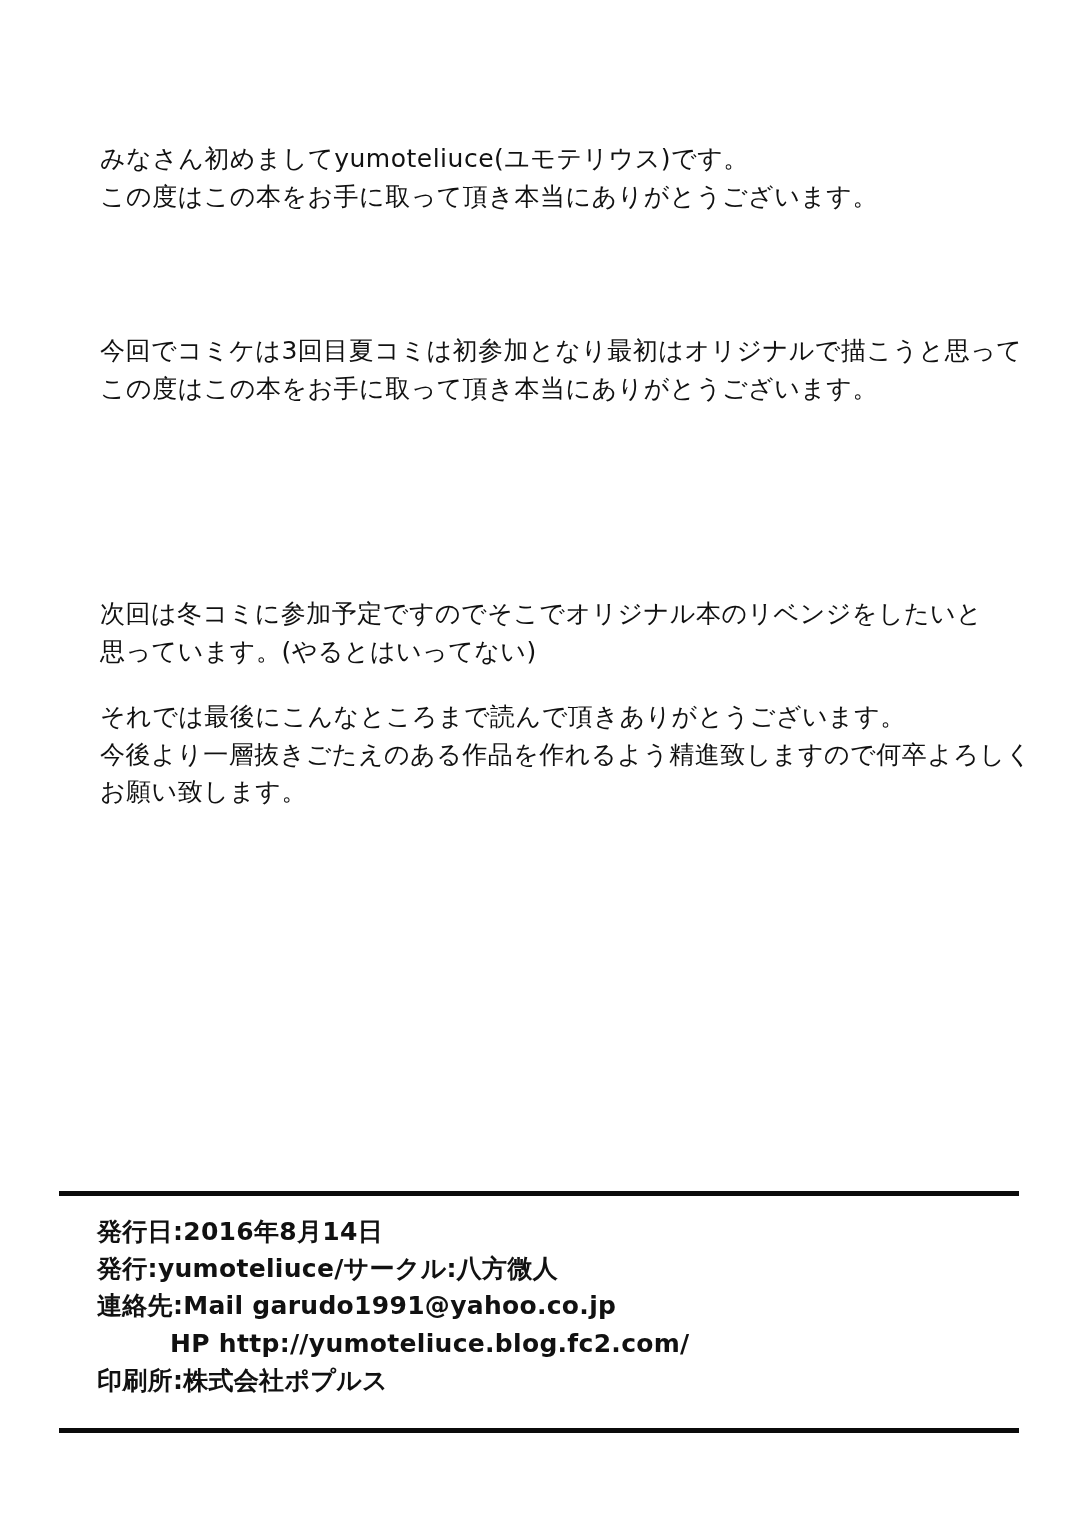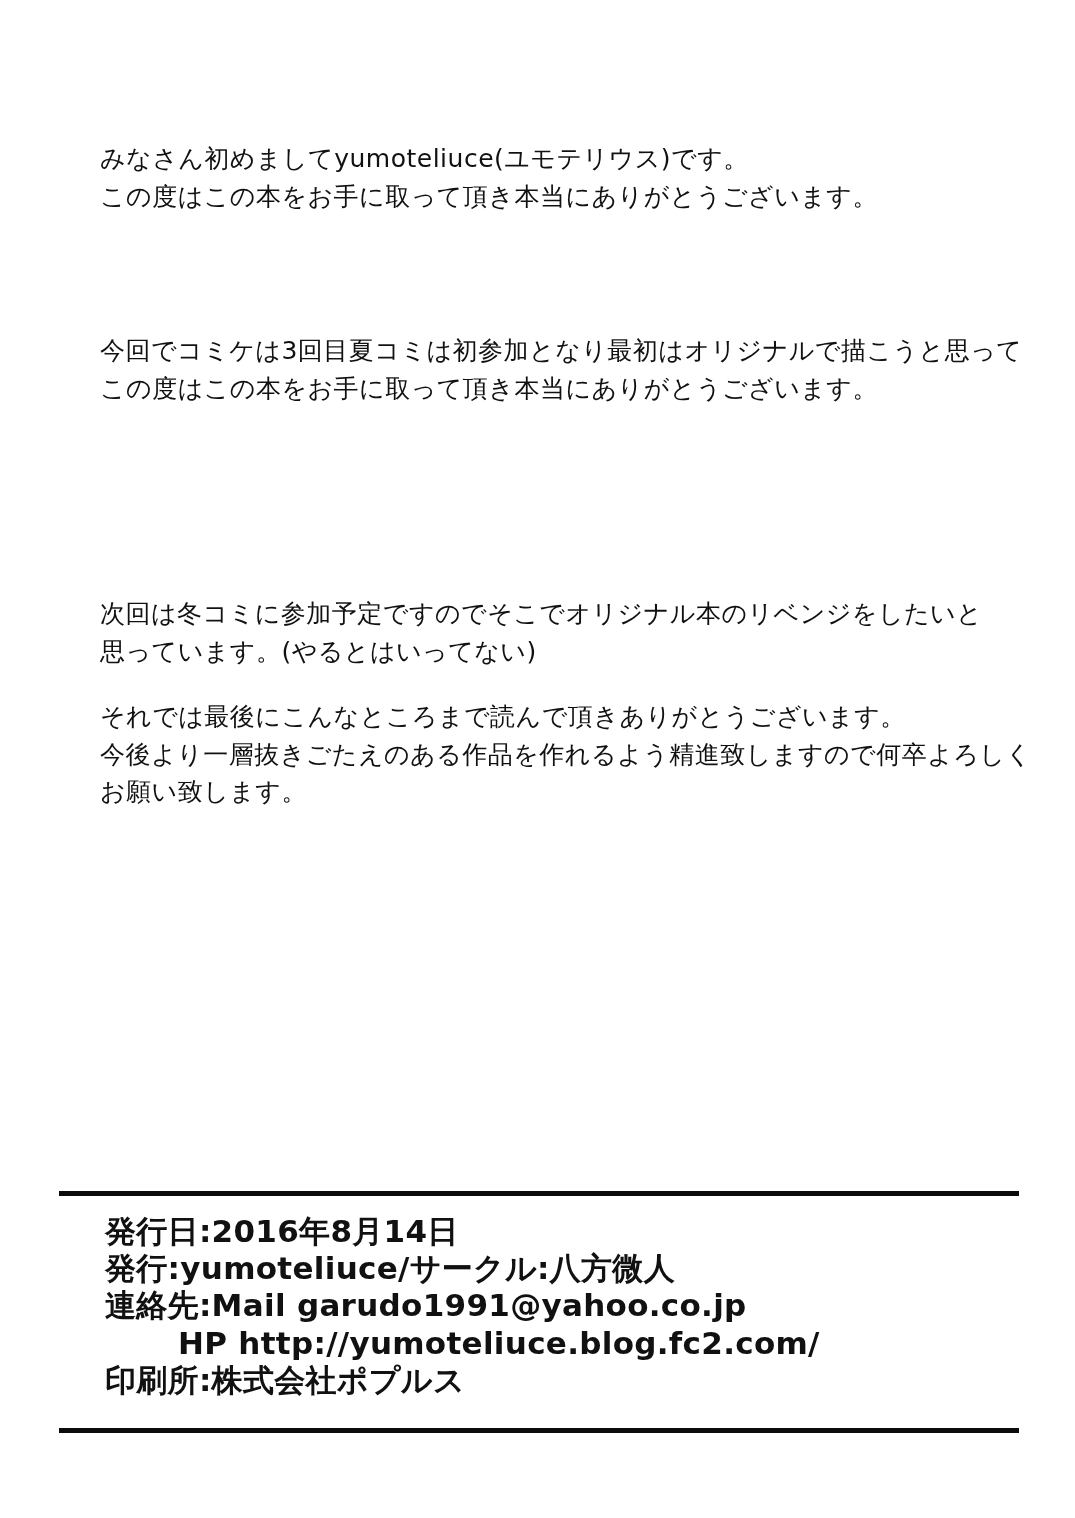--- a/index.html
+++ b/index.html
@@ -41,26 +41,25 @@
     width: 960px;
     height: 5px;
     background: #0b0b0b;
   }
   .rule-top { top: 1191px; }
   .rule-bottom { top: 1428px; }
   .colophon {
     position: absolute;
     left: 97px;
     top: 1213px;
-    font-size: 31px;
+    font-size: 25px;
     font-weight: 700;
     line-height: 37.2px;
     letter-spacing: 0.3px;
     white-space: nowrap;
-    margin-left: 8px;
   }
   .colophon .line.indent {
     padding-left: 73px;
     text-align: right;
   }
 </style>
 </head>
 <body>
 
 <div class="page">

